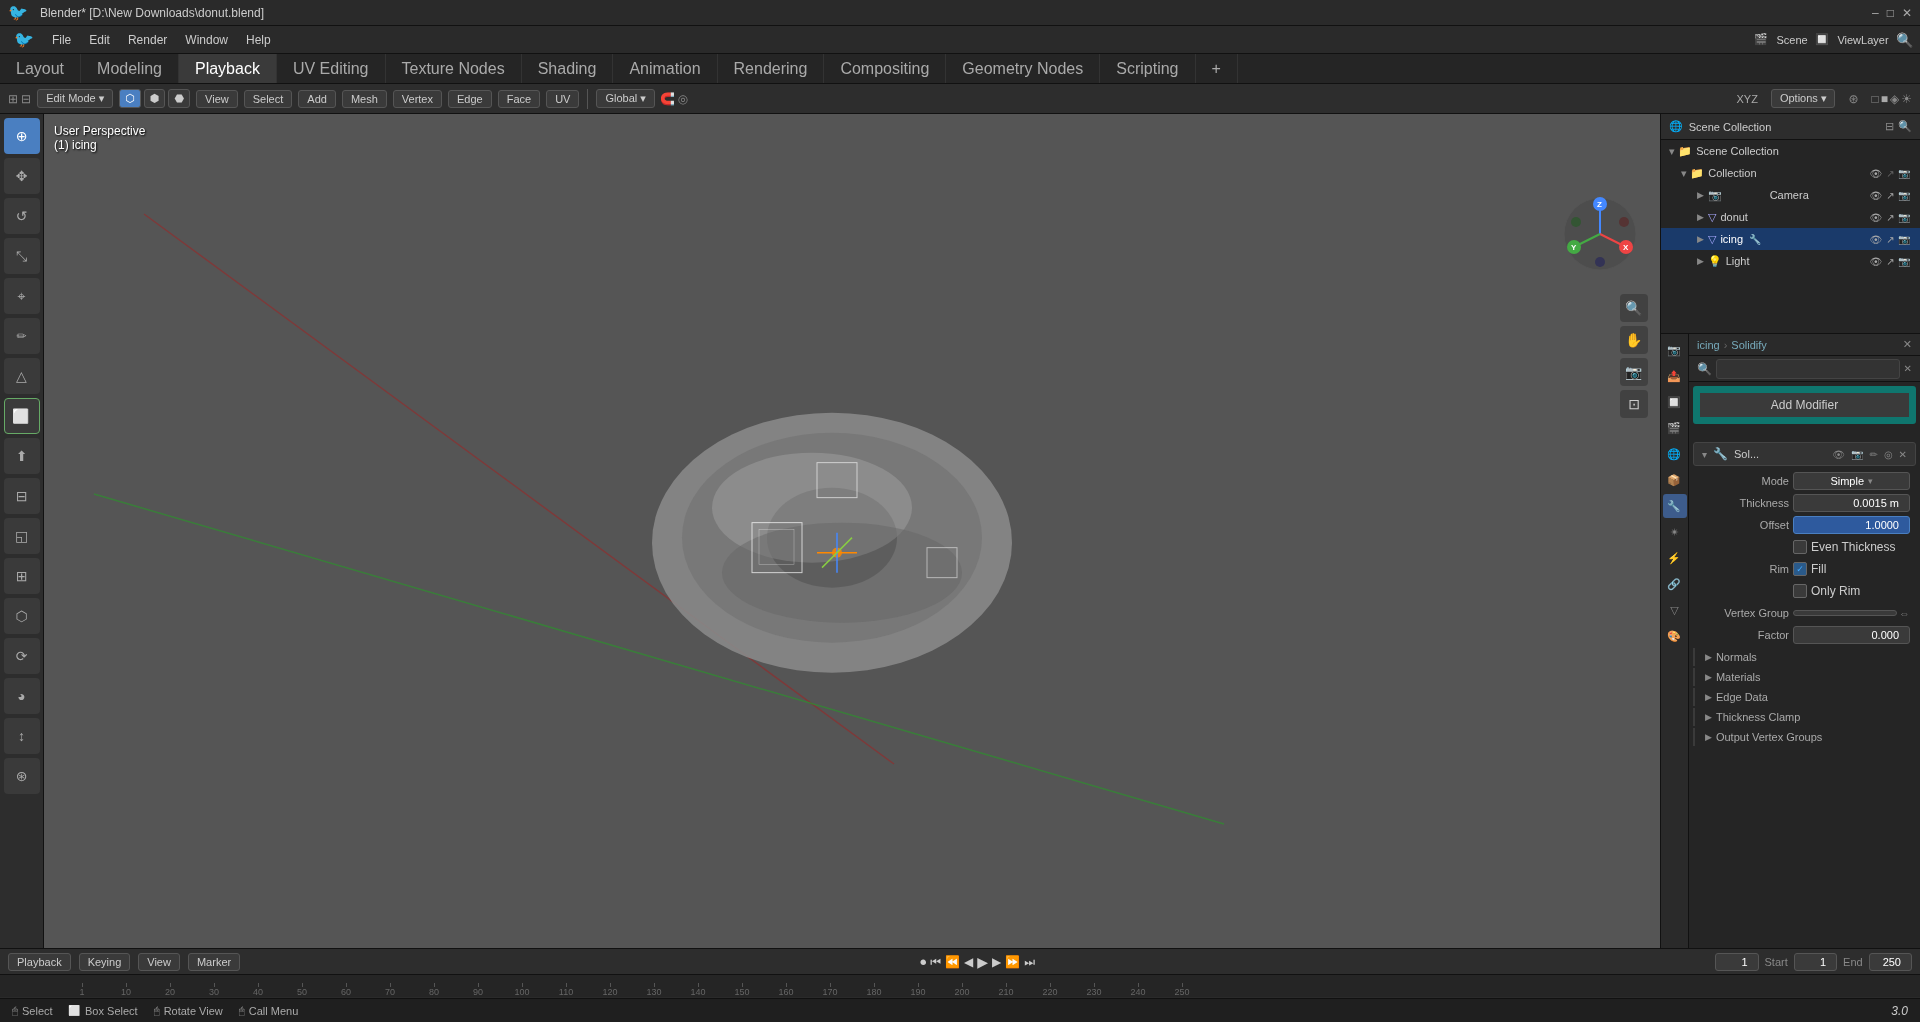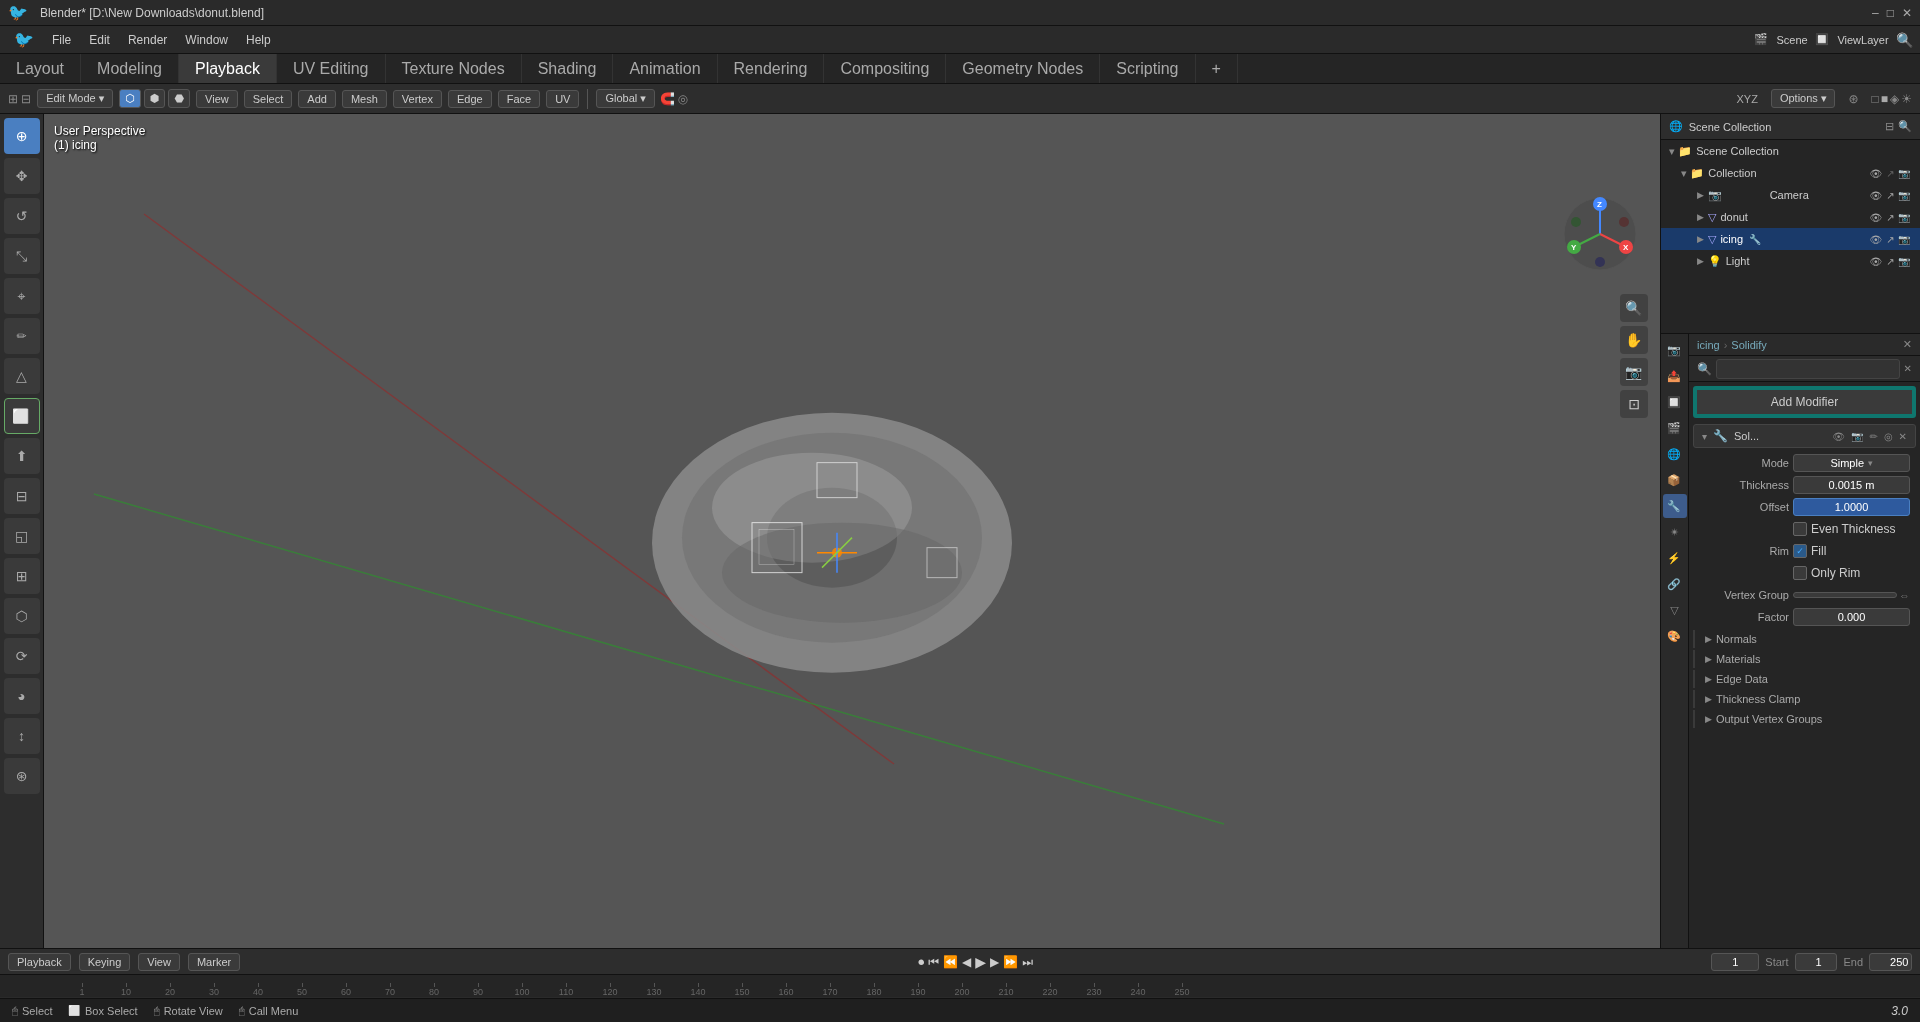--- a/index.html
+++ b/index.html
@@ -273,22 +273,22 @@
       text-align: right;
       flex-shrink: 0;
     }
     .prop-value {
       flex: 1;
       background: #3a3a3a;
       border: 1px solid #555;
       border-radius: 3px;
       color: #fff;
       font-size: 11px;
-      padding: 2px 20px;
-      text-align: center;
+      padding: 2px 10px;
+      text-align: right;
     }
     .prop-value.highlighted { background: #2e5a9e; border-color: #4a7fc1; }
     .prop-checkbox {
       display: flex;
       align-items: center;
       gap: 4px;
     }
     .cb {
       width: 14px;
       height: 14px;
@@ -310,27 +310,27 @@
       display: flex;
       align-items: center;
       gap: 6px;
       margin-bottom: 4px;
       border: 1px solid #444;
     }
     .add-modifier-btn {
       width: 100%;
       padding: 5px;
       background: #3a3a3a;
-      border: 4px solid #0f766e;
+      border: 7px solid #0f766e;
       border-radius: 3px;
       color: #ccc;
       font-size: 12px;
       cursor: pointer;
       text-align: center;
-      margin-bottom: 6px;
+      margin-bottom: 18px;
     }
     .collapsible-section {
       border-left: 2px solid #3a3a3a;
       padding-left: 6px;
       margin: 2px 0;
     }
     .collapsible-header {
       display: flex;
       align-items: center;
       gap: 4px;

